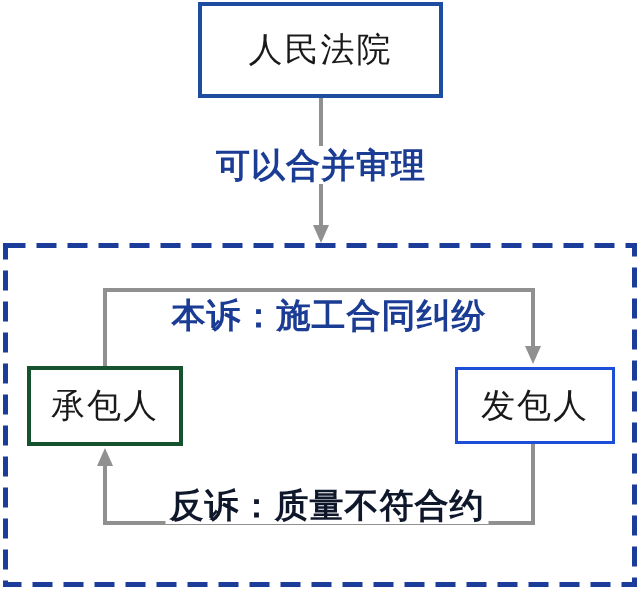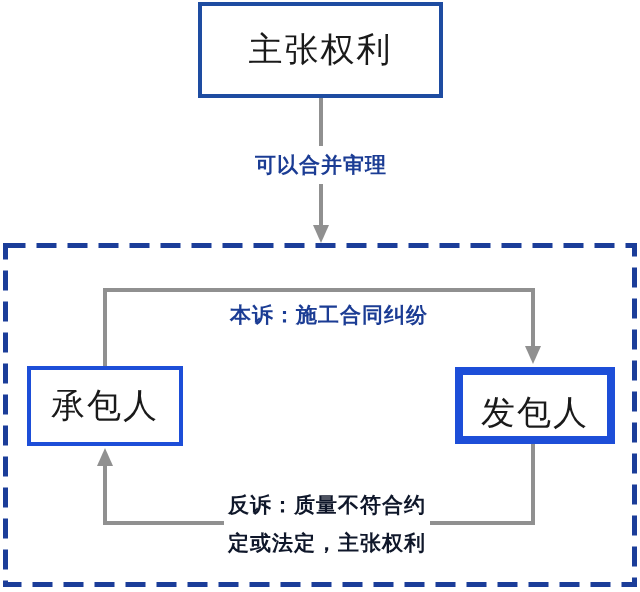--- a/index.html
+++ b/index.html
@@ -32,21 +32,21 @@
     font-size: 34px;
     color: #1a1a1a;
     letter-spacing: 2px;
     white-space: nowrap;
   }
   .flow-label {
     position: absolute;
     transform: translateX(-50%);
     background: #ffffff;
     font-weight: bold;
-    font-size: 21px;
+    font-size: 34px;
     letter-spacing: 1px;
     white-space: nowrap;
     line-height: 38px;
     padding: 0 4px;
   }
 </style>
 </head>
 <body>
 
 <div id="stage">
@@ -59,33 +59,32 @@
     <polygon points="321,243 313,225 329,225" fill="#909090"></polygon>
 
     <polyline points="105,366 105,290 533,290 533,348" fill="none" stroke="#909090" stroke-width="4" stroke-linejoin="miter"></polyline>
     <polygon points="533,364 525,346 541,346" fill="#909090"></polygon>
 
     <polyline points="533,444 533,523 105,523 105,464" fill="none" stroke="#909090" stroke-width="4" stroke-linejoin="miter"></polyline>
     <polygon points="105,448 97,466 113,466" fill="#909090"></polygon>
   </svg>
 
   <div class="node-box" style="left:198px; top:2px; width:245px; height:96px; border:4px solid #1E4CA1;">
-    <span>主张权利</span>
+    <span>人民法院</span>
   </div>
 
   <div class="flow-label" style="left:321px; top:146px; color:#1B3C94;">可以合并审理</div>
 
   <div class="flow-label" style="left:329px; top:272px; color:#1B3C94;margin-top:24px;">本诉：施工合同纠纷</div>
 
-  <div class="node-box" style="left:27px; top:366px; width:156px; height:80px; border:4px solid #1d4ed8;">
+  <div class="node-box" style="left:27px; top:366px; width:156px; height:80px; border:4px solid #14532d;">
     <span>承包人</span>
   </div>
 
-  <div class="node-box" style="left:455px; top:367px; width:160px; height:77px; border:8px solid #1d4ed8;align-items:flex-end;">
+  <div class="node-box" style="left:455px; top:367px; width:160px; height:77px; border:3px solid #1d4ed8;">
     <span>发包人</span>
   </div>
 
   <div class="flow-label" style="left:327px; top:486px; color:#0f172a;">
     <div>反诉：质量不符合约</div>
-    <div>定或法定，主张权利</div>
   </div>
 
 </div>
 
 </body></html>

